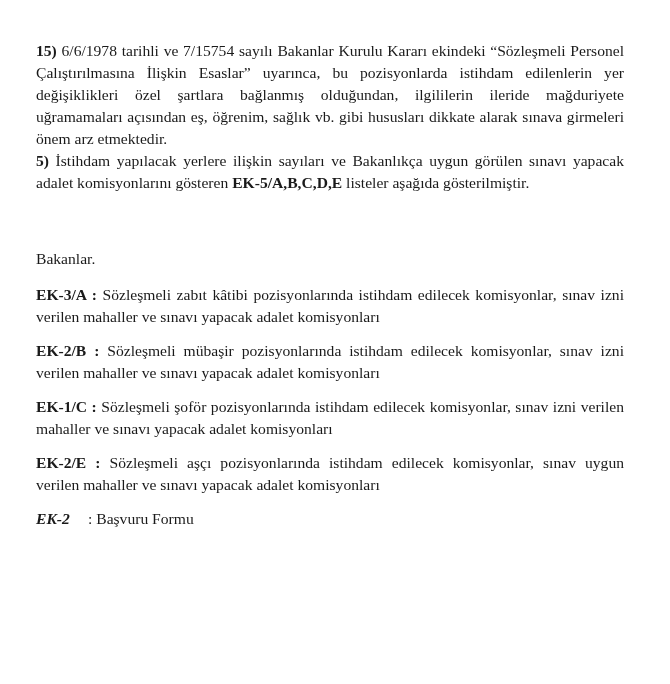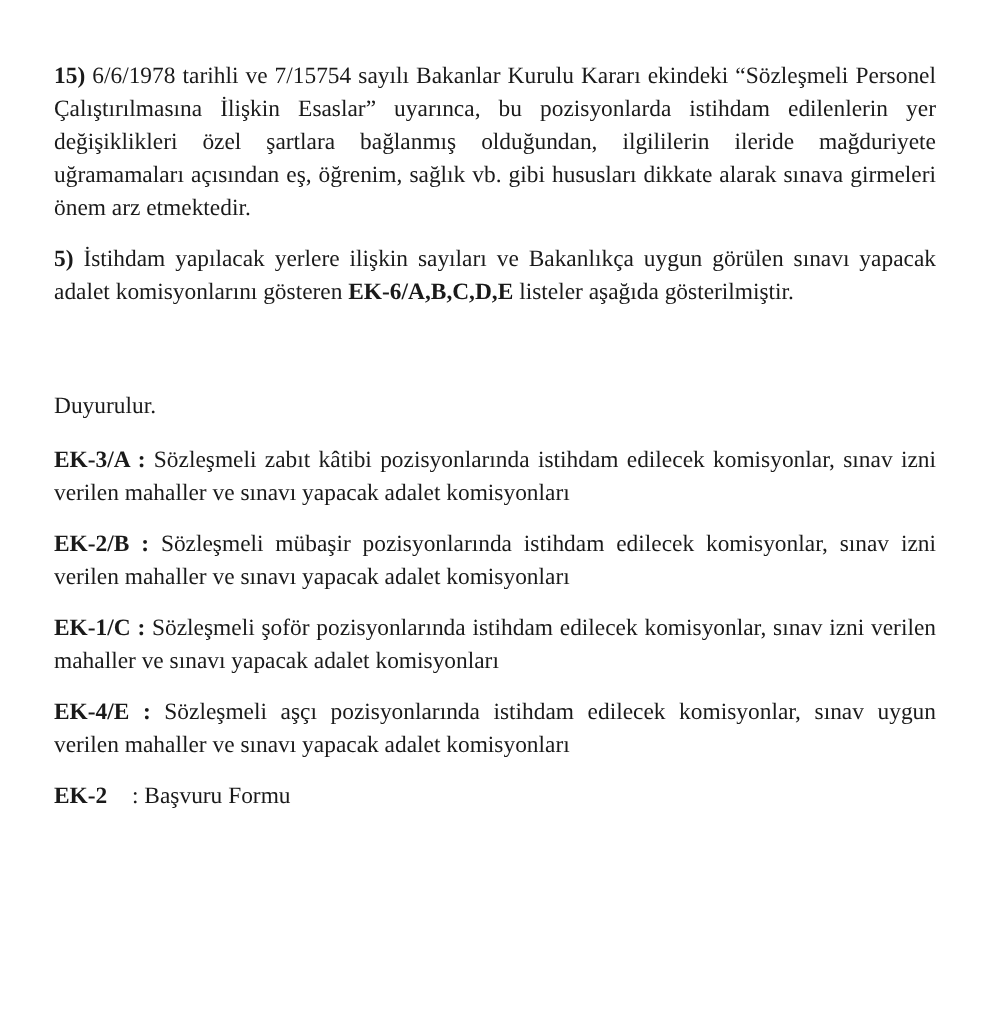--- a/index.html
+++ b/index.html
@@ -21,62 +21,62 @@
       left: 36px;
       top: 40px;
       width: 588px;
     }
     p {
       margin: 0;
       line-height: 22px;
       text-align: justify;
     }
     .b { font-weight: bold; }
-    .para-15 { margin-bottom: 12px; }
+    .para-15 { }
     .para-16 { margin-bottom: 54px; }
     .duyurulur { margin-bottom: 14px; }
     .ek { margin-bottom: 12px; }
     .ek2 { margin-top: 2px; }
-    .ek2 .lbl { display: inline-block; width: 52px; }
+    .ek2 .lbl { display: inline-block; width: 52px; font-style: italic; }
   </style>
 </head>
 <body>
 
 <div class="page">
 
   <p class="para-15">
     <span class="b">15)</span>
     <span>6/6/1978 tarihli ve 7/15754 sayılı Bakanlar Kurulu Kararı ekindeki “Sözleşmeli Personel Çalıştırılmasına İlişkin Esaslar” uyarınca, bu pozisyonlarda istihdam edilenlerin yer değişiklikleri özel şartlara bağlanmış olduğundan, ilgililerin ileride mağduriyete uğramamaları açısından eş, öğrenim, sağlık vb. gibi hususları dikkate alarak sınava girmeleri önem arz etmektedir.</span>
   </p>
 
   <p class="para-16">
     <span class="b">5)</span>
-    <span>İstihdam yapılacak yerlere ilişkin sayıları ve Bakanlıkça uygun görülen sınavı yapacak adalet komisyonlarını gösteren </span><span class="b">EK-6/A,B,C,D,E</span><span> listeler aşağıda gösterilmiştir.</span>
+    <span>İstihdam yapılacak yerlere ilişkin sayıları ve Bakanlıkça uygun görülen sınavı yapacak adalet komisyonlarını gösteren </span><span class="b">EK-5/A,B,C,D,E</span><span> listeler aşağıda gösterilmiştir.</span>
   </p>
 
-  <p class="duyurulur">Duyurulur.</p>
+  <p class="duyurulur">Bakanlar.</p>
 
   <p class="ek">
     <span class="b">EK-3/A :</span>
     <span>Sözleşmeli zabıt kâtibi pozisyonlarında istihdam edilecek komisyonlar, sınav izni verilen mahaller ve sınavı yapacak adalet komisyonları</span>
   </p>
 
   <p class="ek">
     <span class="b">EK-2/B :</span>
     <span>Sözleşmeli mübaşir pozisyonlarında istihdam edilecek komisyonlar, sınav izni verilen mahaller ve sınavı yapacak adalet komisyonları</span>
   </p>
 
   <p class="ek">
     <span class="b">EK-1/C :</span>
     <span>Sözleşmeli şoför pozisyonlarında istihdam edilecek komisyonlar, sınav izni verilen mahaller ve sınavı yapacak adalet komisyonları</span>
   </p>
 
 
   <p class="ek">
-    <span class="b">EK-4/E :</span>
+    <span class="b">EK-2/E :</span>
     <span>Sözleşmeli aşçı pozisyonlarında istihdam edilecek komisyonlar, sınav uygun verilen mahaller ve sınavı yapacak adalet komisyonları</span>
   </p>
 
   <p class="ek2">
     <span class="b lbl">EK-2</span><span>: Başvuru Formu</span>
   </p>
 
 </div>
 
 </body></html>

